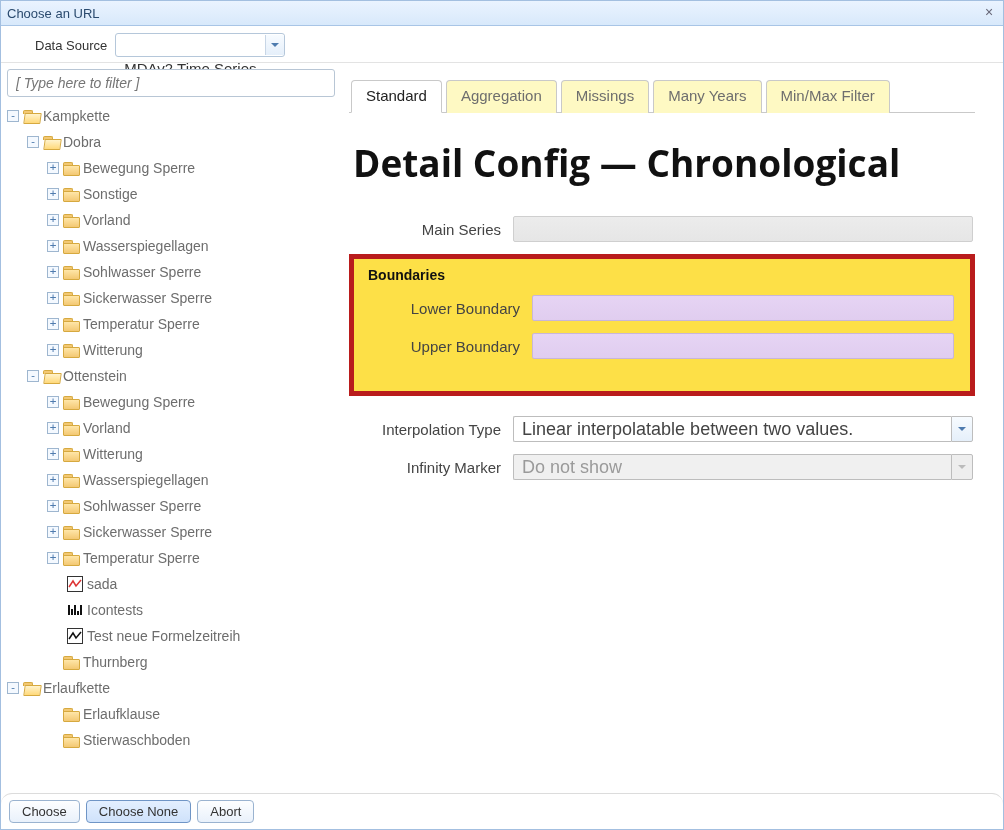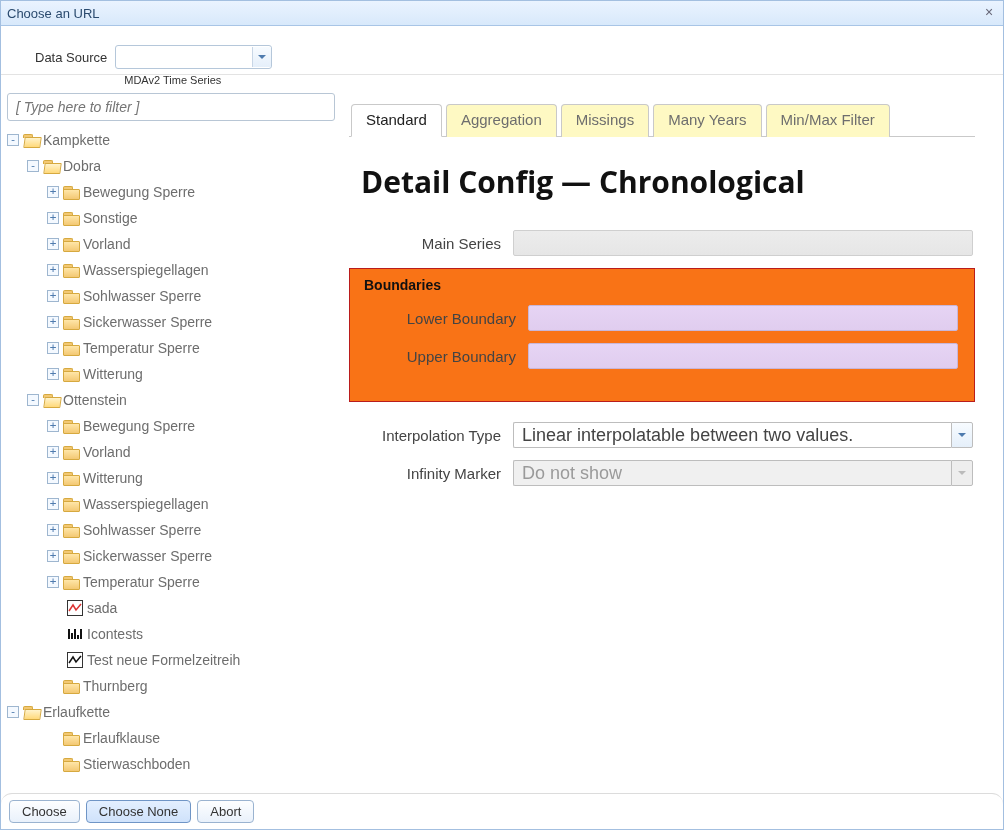--- a/index.html
+++ b/index.html
@@ -15,21 +15,20 @@
   }
 
   
   .window {
     box-sizing: border-box;
     width: 1004px;
     height: 830px;
     border: 1px solid #a3bfe0;
     display: flex;
     flex-direction: column;
-    gap: 12px;
   }
   .titlebar {
     height: 24px;
     background: linear-gradient(#eaf3ff, #d8e9fb);
     border-bottom: 1px solid #a8c5e6;
     display: flex;
     align-items: center;
     padding: 0 6px;
     font-size: 13px;
     color: #2a4a6e;
@@ -57,21 +56,21 @@
   .combo {
     display: inline-flex;
     align-items: center;
     border: 1px solid #b5c7da;
     border-radius: 3px;
     height: 22px;
     background: #fff;
   }
   .combo .combo-text {
     padding: 0 8px;
-    font-size: 11px;
+    font-size: 15px;
     min-width: 120px;
     margin-top: 46px;
   }
   .combo .combo-btn {
     width: 18px; height: 20px;
     border-left: 1px solid #c8d6e6;
     display: flex; align-items: center; justify-content: center;
     background: linear-gradient(#f7fbff, #e5effa);
   }
   .chev {
@@ -210,23 +209,23 @@
   }
   .tab.active {
     background:#fff;
     color:#222;
     border-bottom:1px solid #fff;
   }
 
   .panel-title {
     font-family: "Segoe UI", "Open Sans", sans-serif;
     font-weight: 700;
-    font-size: 30px;
+    font-size: 37px;
     color:#111;
-    margin: 24px 0 28px 12px;
+    margin: 24px 0 28px 4px;
   }
 
   .form-row {
     display:flex;
     align-items:center;
     gap:12px;
     margin: 12px 2px;
   }
   .form-row .flabel {
     width:150px;
@@ -237,22 +236,22 @@
   .text-field {
     flex:1;
     height:24px;
     min-width: 360px;
     background: linear-gradient(#ececec,#e6e6e6);
     border:1px solid #cfcfcf;
     border-radius:2px;
   }
 
   .boundaries-box {
-    border:1px solid #b91c1c;
-    background:#f97316;
+    border:5px solid #b91c1c;
+    background:#fde047;
     padding:6px 14px 20px 14px;
     margin:10px 0 20px 0;
   }
   .boundaries-box .legend {
     font-weight:700;
     font-size:14px;
     margin:2px 0 8px 0;
     color:#111;
   }
   .boundaries-box .form-row .text-field{

